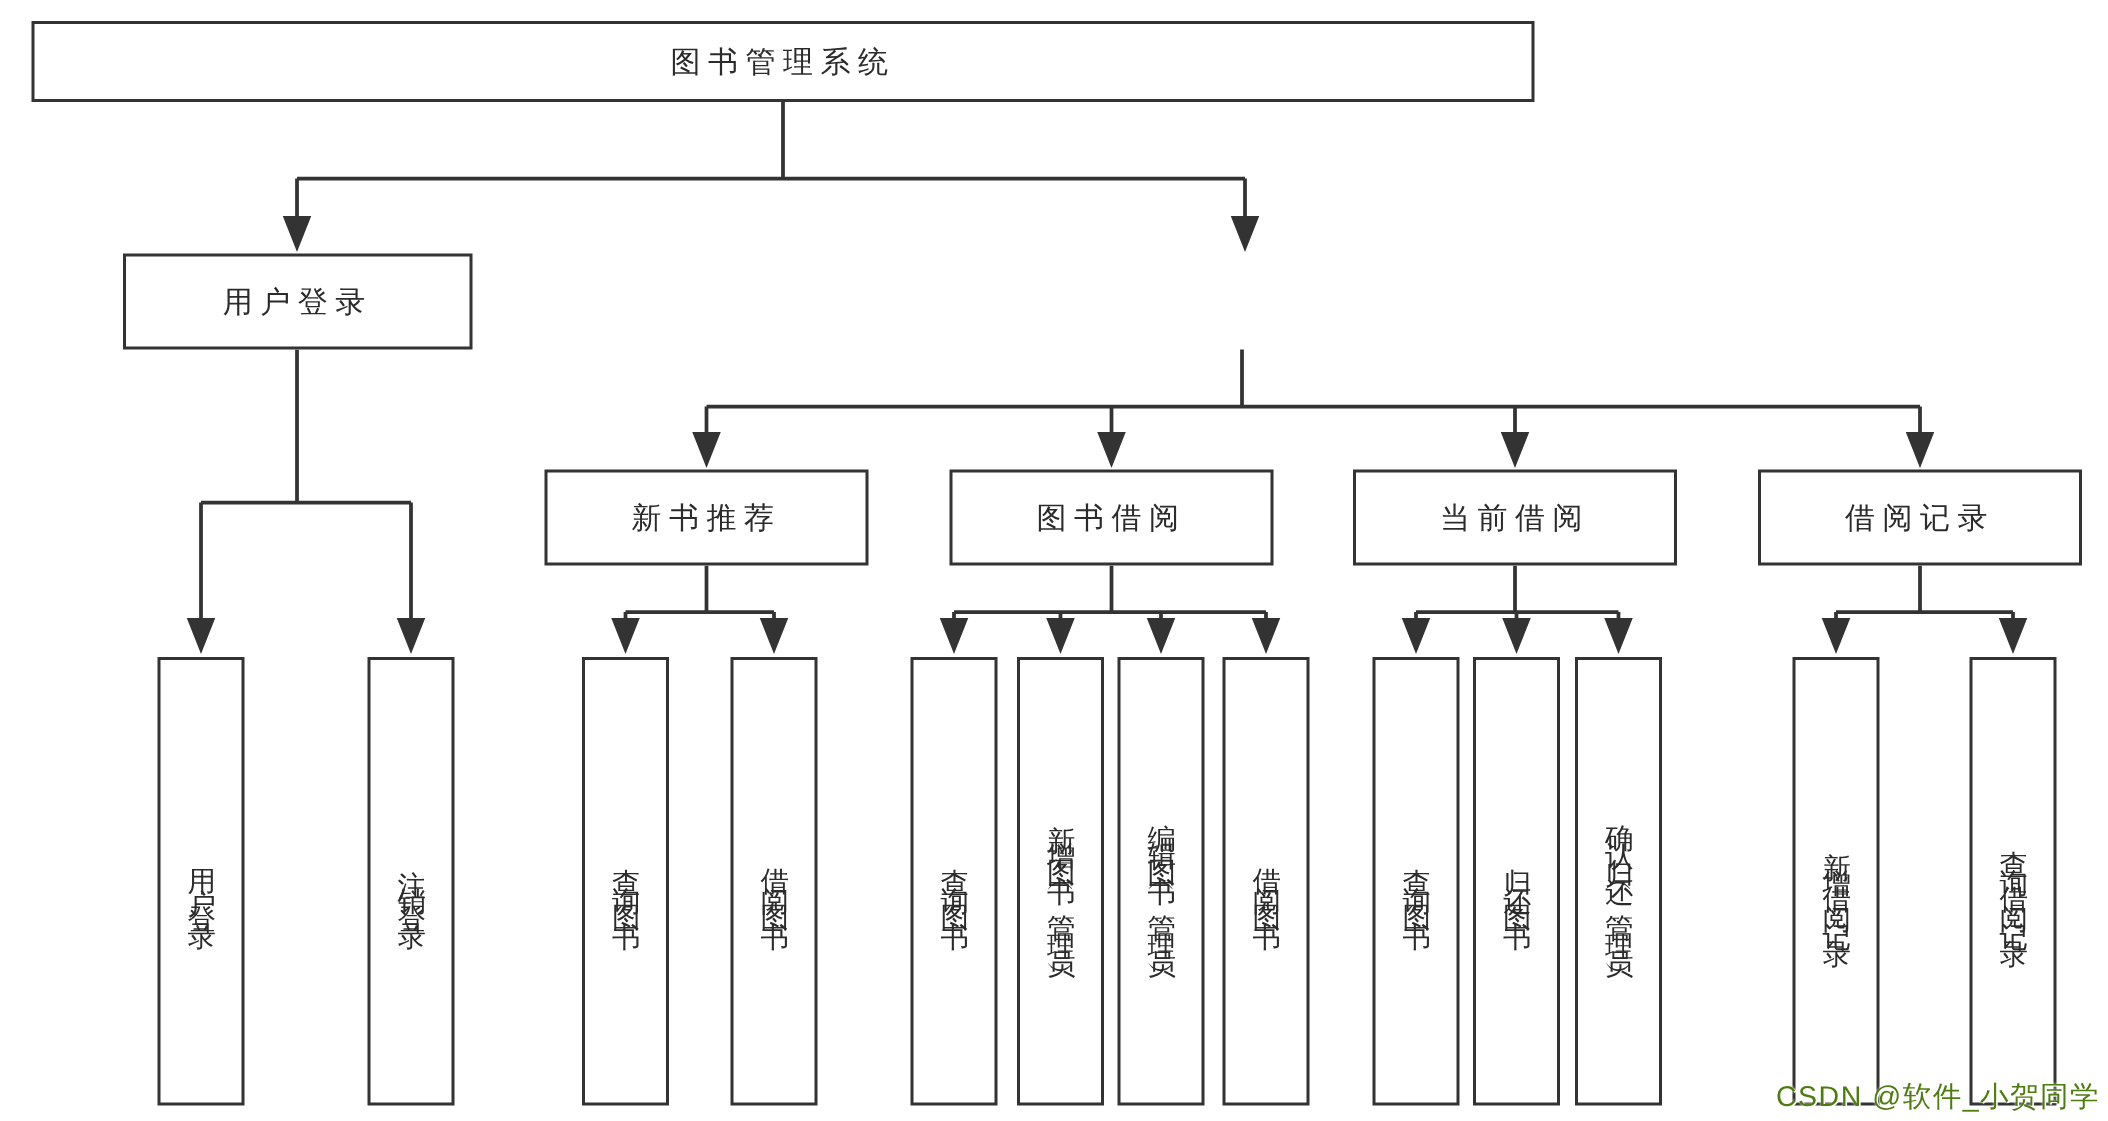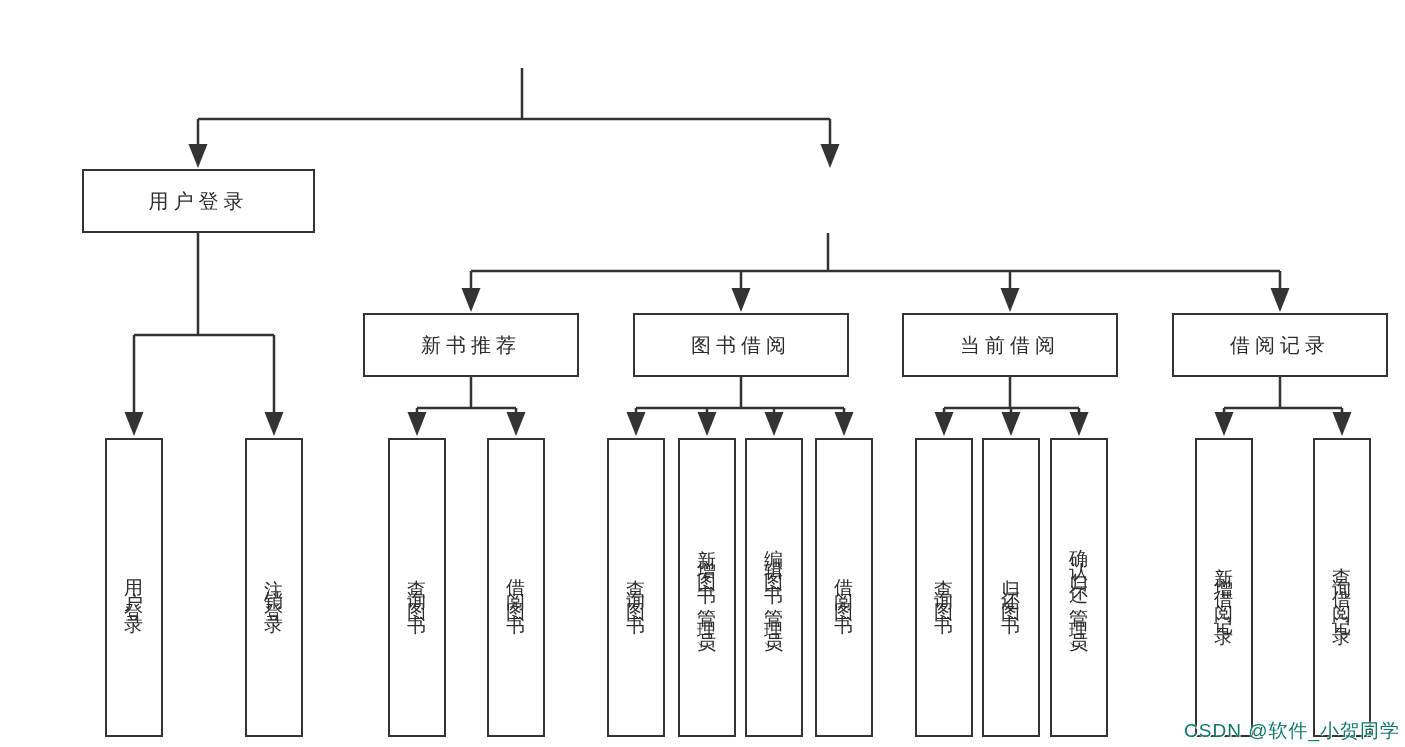--- a/index.html
+++ b/index.html
@@ -41,21 +41,21 @@
     color: #2b2b2b;
     line-height: 1;
   }
   .watermark {
     position: absolute;
     right: 5px;
     bottom: 3px;
     z-index: 6;
     font-size: 19px;
     letter-spacing: 1px;
-    color: #0f766e;
+    color: #4d7c0f;
     text-shadow: 0 0 2px #ffffff, 1px 1px 0 #ffffff;
     white-space: nowrap;
     margin-top: 48px;
   }
 </style>
 </head>
 <body>
 
 <div class="stage">
 
@@ -85,20 +85,23 @@
       <polygon points="764.5,412 783.5,412 774,436"></polygon>
       <polygon points="834.5,412 853.5,412 844,436"></polygon>
       <polygon points="934.5,412 953.5,412 944,436"></polygon>
       <polygon points="1001.5,412 1020.5,412 1011,436"></polygon>
       <polygon points="1069.5,412 1088.5,412 1079,436"></polygon>
       <polygon points="1214.5,412 1233.5,412 1224,436"></polygon>
       <polygon points="1332.5,412 1351.5,412 1342,436"></polygon>
     </g>
   </svg>
 
+  <div class="node" style="left:21px; top:14px; width:1002px; height:54px;">
+    <span class="hlabel">图书管理系统</span>
+  </div>
 
   <div class="node" style="left:82px; top:169px; width:233px; height:64px;">
     <span class="hlabel">用户登录</span>
   </div>
 
   <div class="node" style="left:363px; top:313px; width:216px; height:64px;">
     <span class="hlabel">新书推荐</span>
   </div>
   <div class="node" style="left:633px; top:313px; width:216px; height:64px;">
     <span class="hlabel">图书借阅</span>

